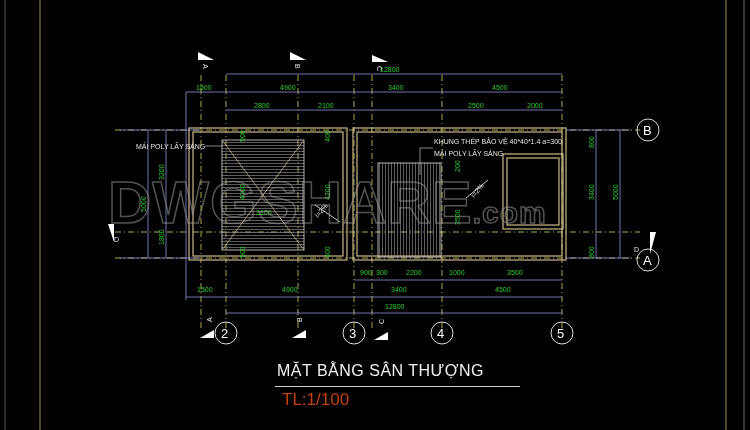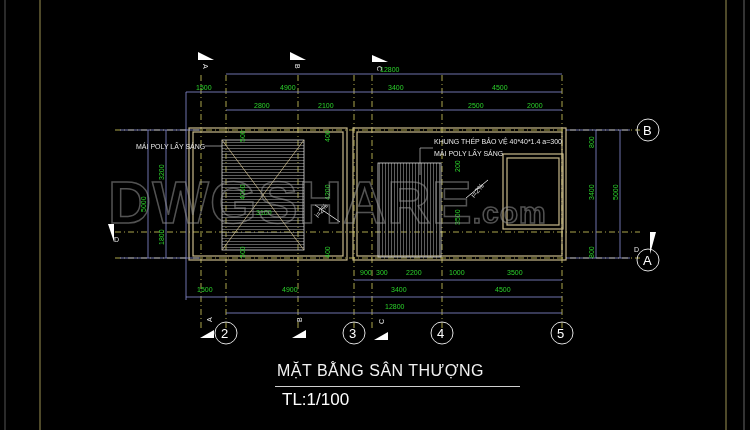--- a/index.html
+++ b/index.html
@@ -4,21 +4,21 @@
 <style>
   html, body { margin:0; padding:0; background:#000; }
   body { width:750px; height:430px; position:relative; overflow:hidden; font-family:"Liberation Sans", sans-serif; }
   #stage { position:absolute; left:0; top:0; width:750px; height:430px; }
   svg text { font-family:"Liberation Sans", sans-serif; }
   .dim { fill:#2bd12b; font-size:7px; }
   .note { fill:#e6e6e6; font-size:7px; }
   .grid-bubble text { fill:#fff; font-size:13px; }
   .title { position:absolute; left:277px; top:362px; color:#f2f2f2; font-size:16px; letter-spacing:0.5px; white-space:nowrap; }
   .title-line { position:absolute; left:275px; top:386px; width:245px; height:1px; background:#cfcfcf; }
-  .scale { position:absolute; left:282px; top:390px; color:#ffffff; font-size:17px; white-space:nowrap; }
+  .scale { position:absolute; left:282px; top:390px; color:#c2410c; font-size:17px; white-space:nowrap; }
   .watermark { position:absolute; left:108px; top:168px; font-size:60px; font-weight:bold; color:transparent; -webkit-text-stroke:1.5px rgba(150,150,150,0.55); letter-spacing:1px; white-space:nowrap; }
   .watermark .sm { font-size:30px; }
 </style>
 </head>
 <body>
 
 <div id="stage">
   <svg width="750" height="430" viewBox="0 0 750 430">
 
     <g>

